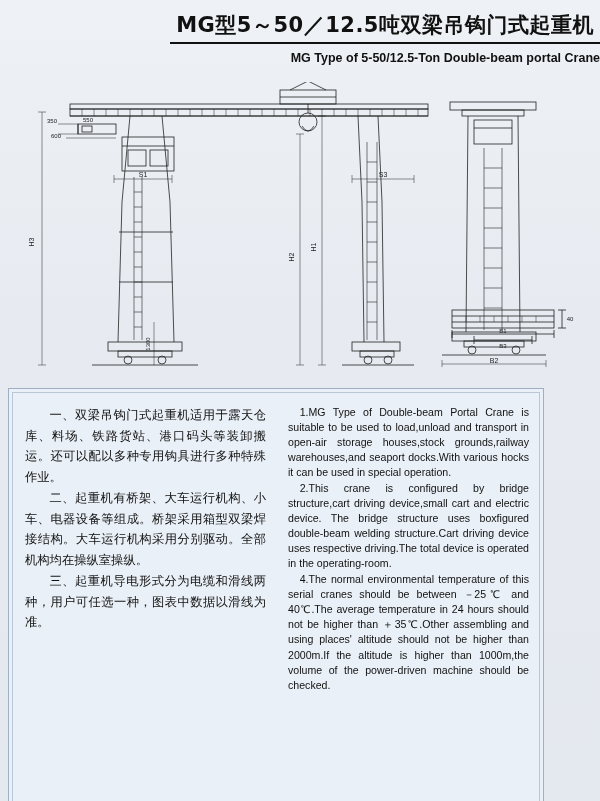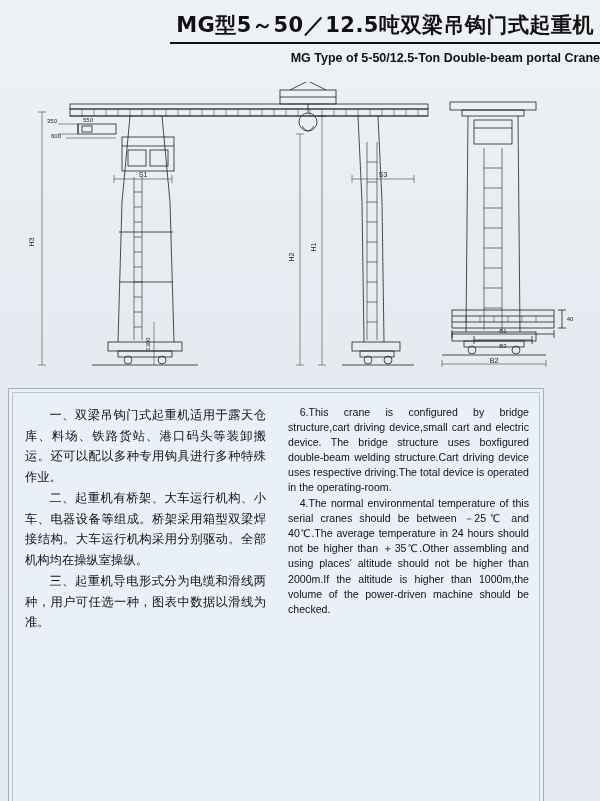--- a/index.html
+++ b/index.html
@@ -331,19 +331,20 @@
   </div>
 
   <div class="panel">
     <div class="panel-inner">
       <div class="col col-cn">
         <p>一、双梁吊钩门式起重机适用于露天仓库、料场、铁路货站、港口码头等装卸搬运。还可以配以多种专用钩具进行多种特殊作业。</p>
         <p>二、起重机有桥架、大车运行机构、小车、电器设备等组成。桥架采用箱型双梁焊接结构。大车运行机构采用分别驱动。全部机构均在操纵室操纵。</p>
         <p>三、起重机导电形式分为电缆和滑线两种，用户可任选一种，图表中数据以滑线为准。</p>
       </div>
       <div class="col col-en">
-        <p>6.This crane is configured by bridge structure,cart driving device,small cart and electric device. The bridge structure uses boxfigured double-beam welding structure.Cart driving device uses respective driving.The total device is operated in the operating-room.</p>
+        <p>1.MG Type of Double-beam Portal Crane is suitable to be used to load,unload and transport in open-air storage houses,stock grounds,railway warehouses,and seaport docks.With various hocks it can be used in special operation.</p>
+        <p>2.This crane is configured by bridge structure,cart driving device,small cart and electric device. The bridge structure uses boxfigured double-beam welding structure.Cart driving device uses respective driving.The total device is operated in the operating-room.</p>
         <p>4.The normal environmental temperature of this serial cranes should be between －25℃ and 40℃.The average temperature in 24 hours should not be higher than ＋35℃.Other assembling and using places' altitude should not be higher than 2000m.If the altitude is higher than 1000m,the volume of the power-driven machine should be checked.</p>
       </div>
     </div>
   </div>
 
 </div>
 
 </body></html>

